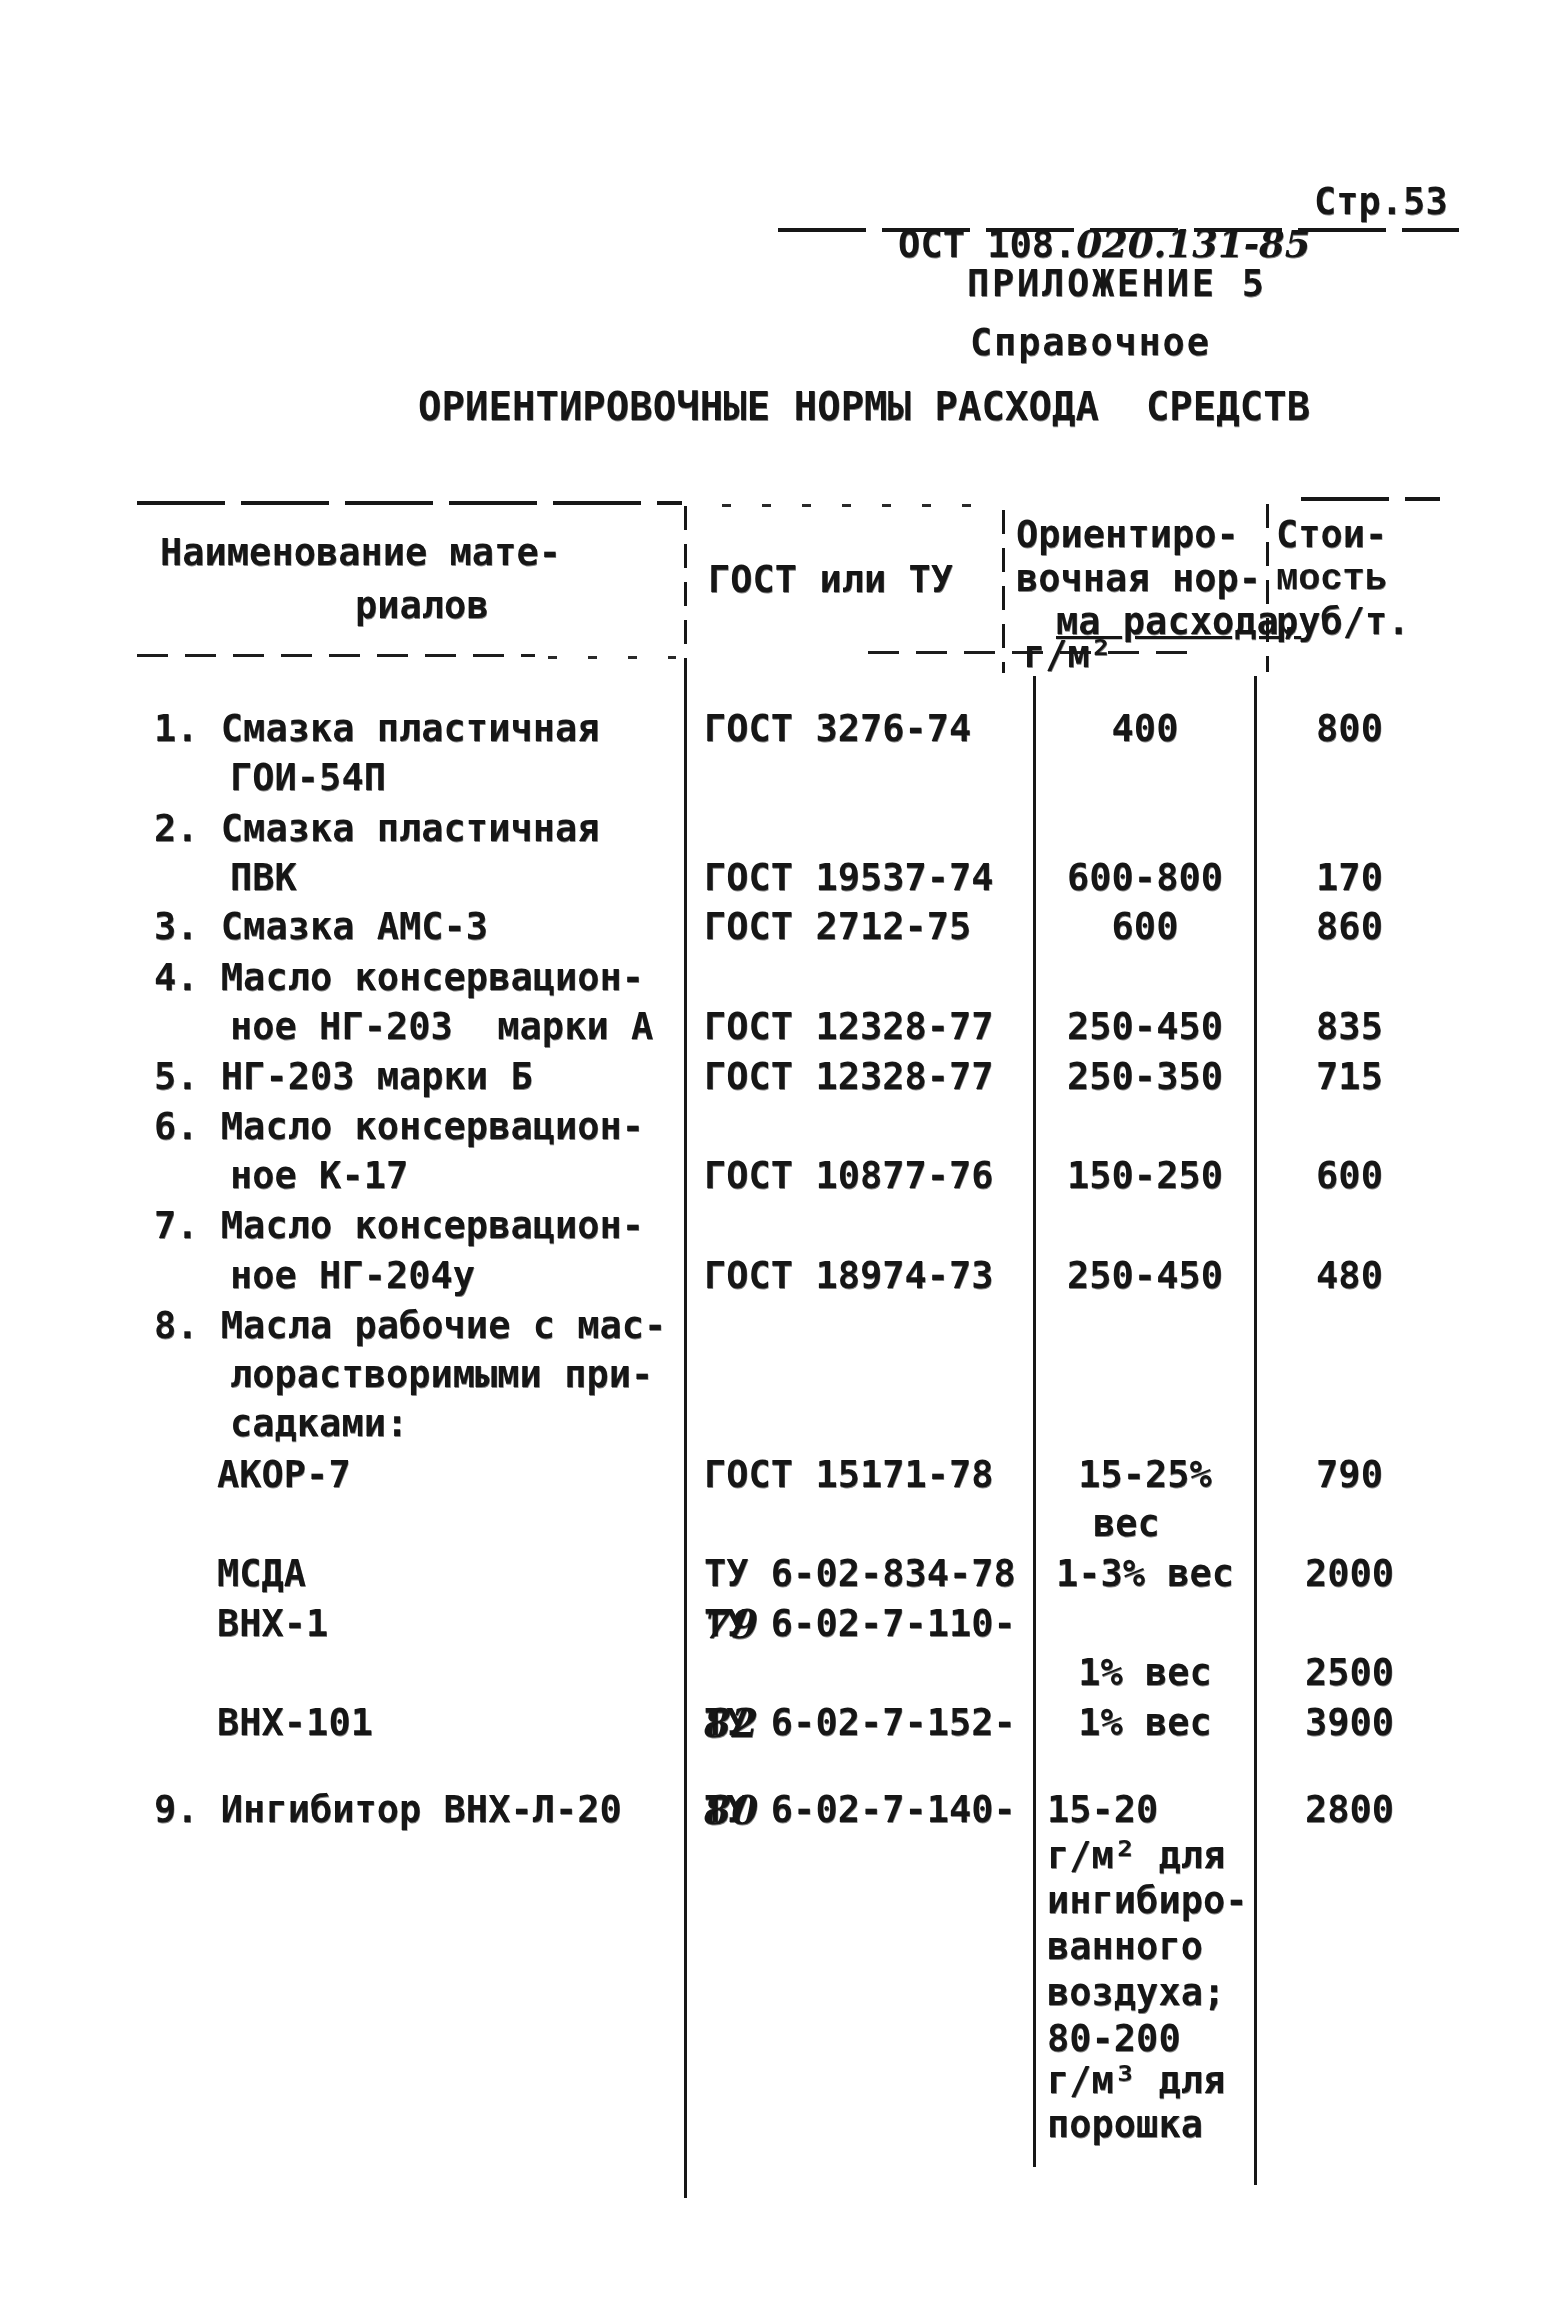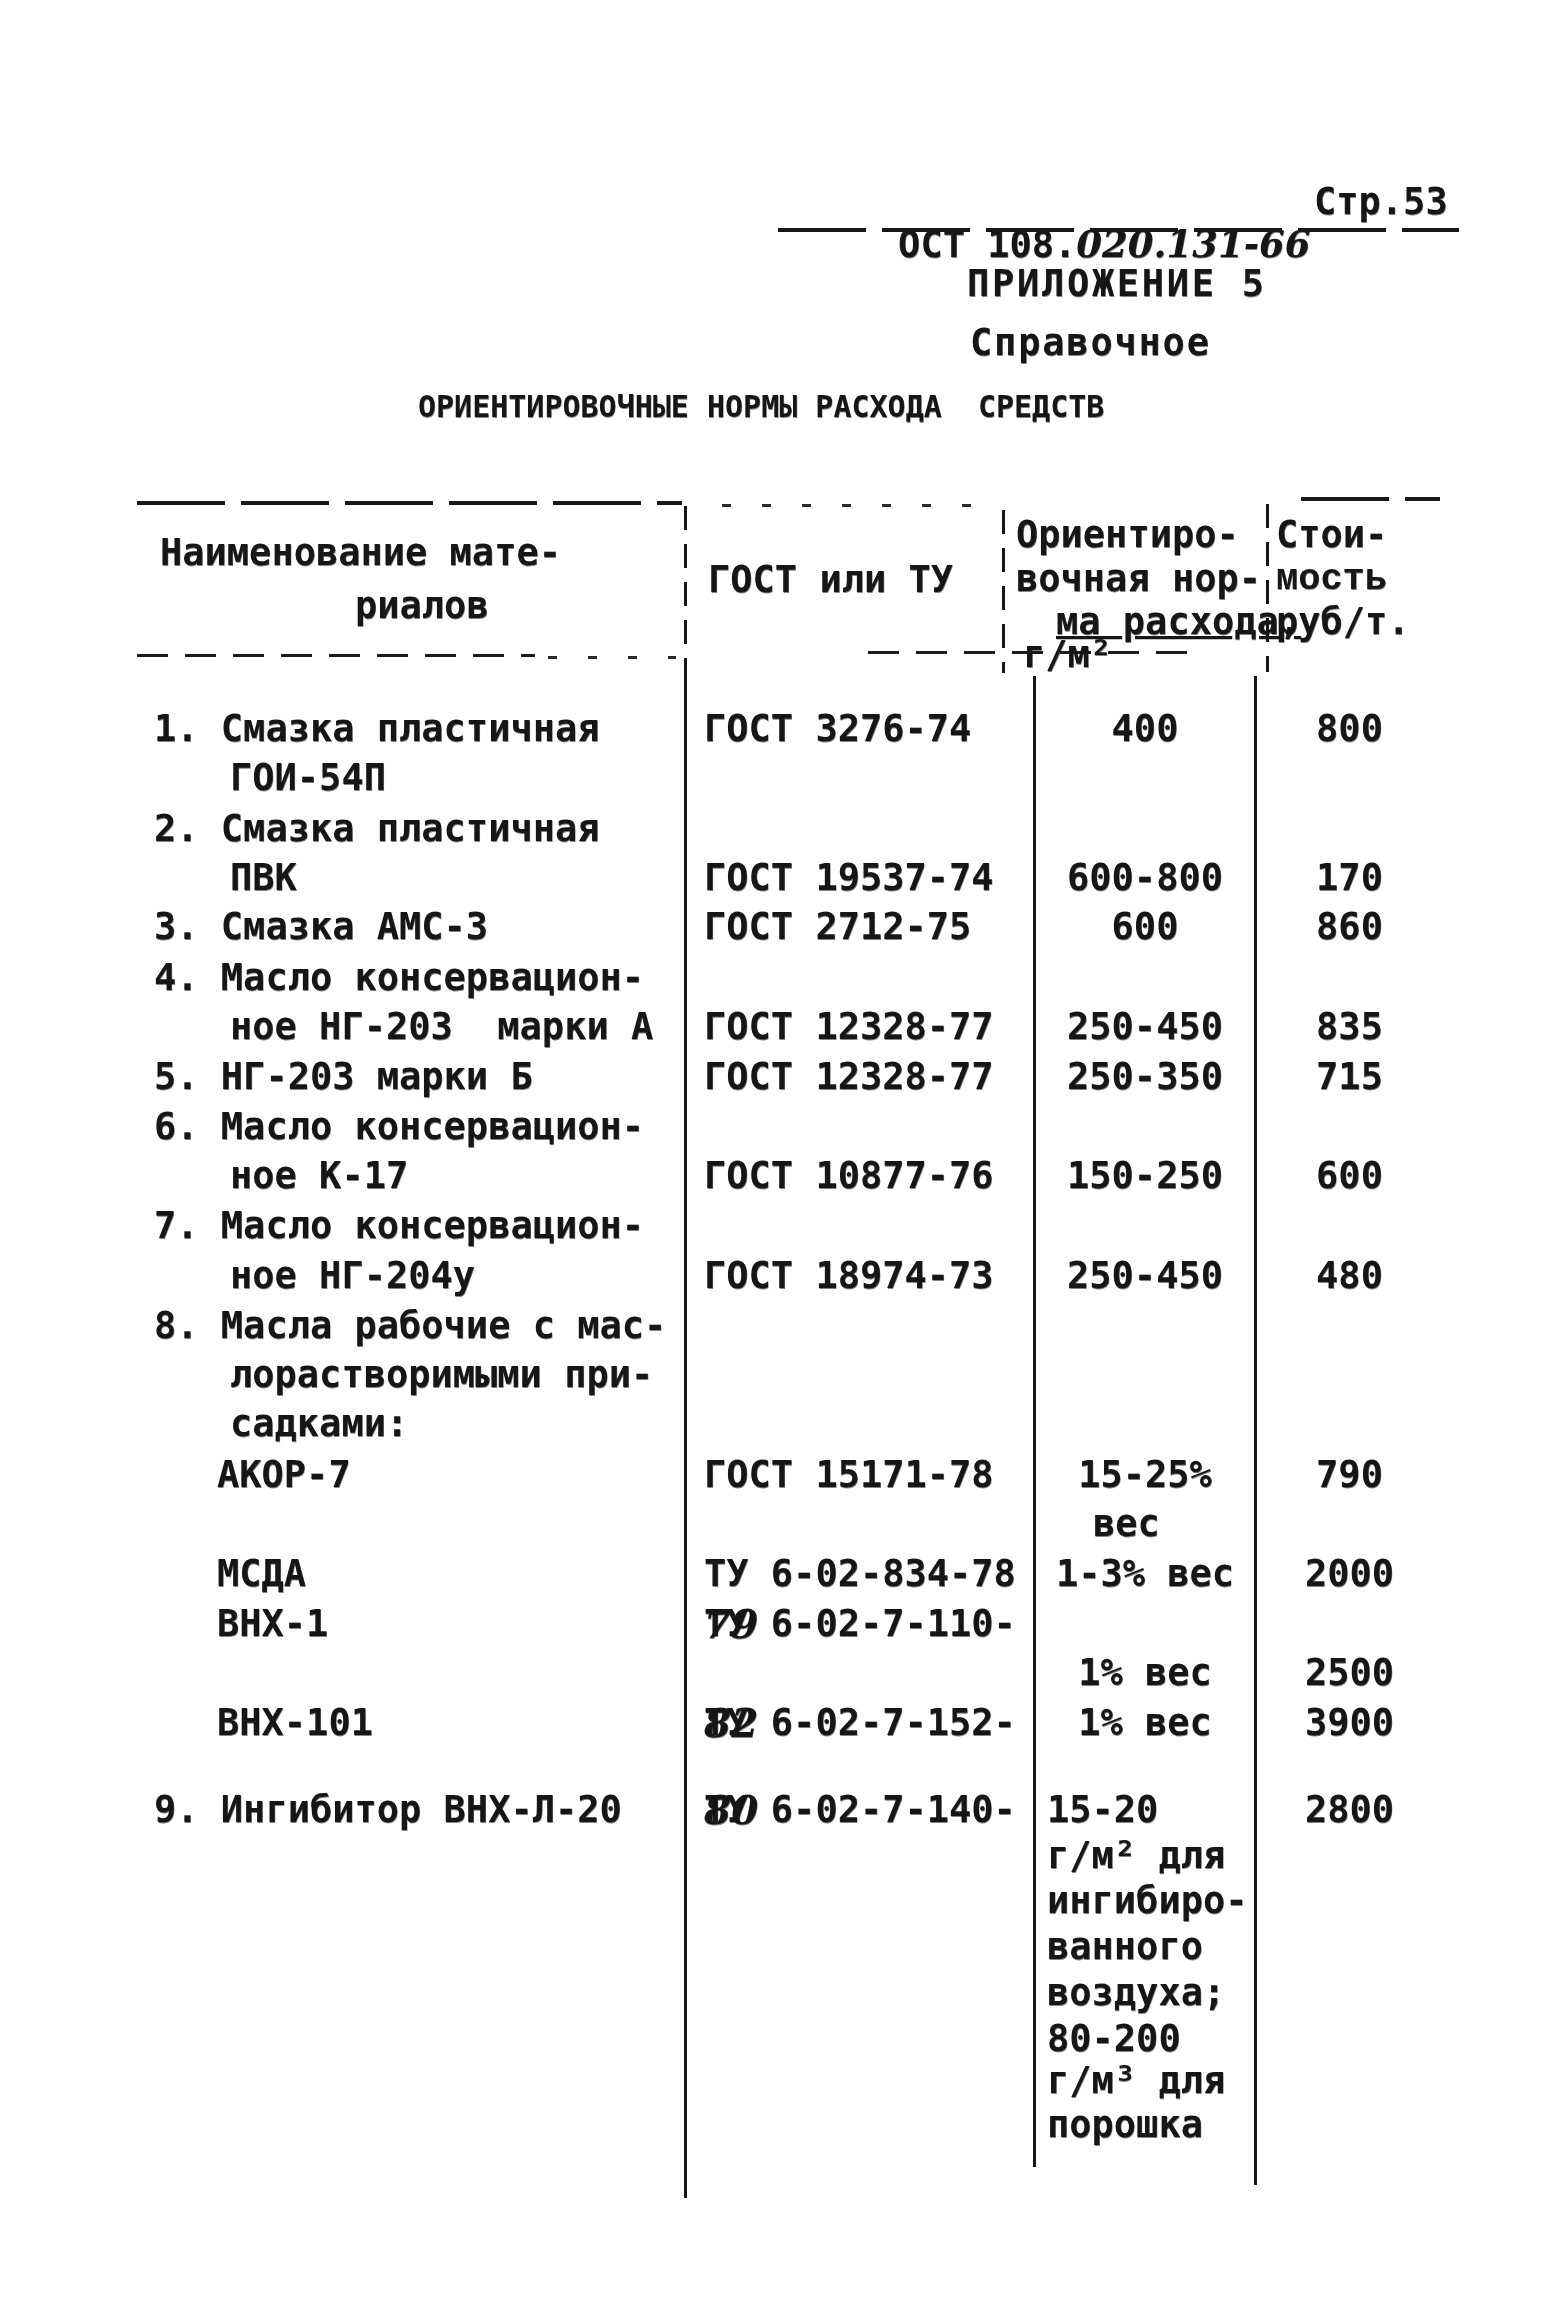--- a/index.html
+++ b/index.html
@@ -8,21 +8,21 @@
     width:1567px;height:2321px;
     margin:0 auto;
     background:#ffffff;
     font-family:"DejaVu Sans Mono", monospace;
     font-weight:700;
     color:#161616;
     overflow:hidden;
   }
   .abs{position:absolute;white-space:pre;}
   .t40{font-size:37px;line-height:42px;text-shadow:0.5px 0.5px 0 rgba(10,10,10,0.5);}
-  .t38{font-size:30px;line-height:40px;text-shadow:0.5px 0.5px 0 rgba(10,10,10,0.5);}
+  .t38{font-size:39px;line-height:40px;text-shadow:0.5px 0.5px 0 rgba(10,10,10,0.5);}
   .hand{font-family:"DejaVu Serif", serif;font-style:italic;font-weight:700;}
   
   .hr{position:absolute;height:3.7px;}
   .hr.big{background-image:repeating-linear-gradient(90deg,#171717 0 88px,rgba(0,0,0,0) 88px 104px);}
   .hr.med{height:2.7px;background-image:repeating-linear-gradient(90deg,#1d1d1d 0 31px,rgba(0,0,0,0) 31px 48px);}
   .hr.sparse{height:2.7px;background-image:repeating-linear-gradient(90deg,#2a2a2a 0 9.1px,rgba(0,0,0,0) 9.1px 40px);}
   
   .vr{position:absolute;width:2.7px;background:#171717;}
   .vr.dash{background:none;background-image:repeating-linear-gradient(180deg,#171717 0 24px,rgba(0,0,0,0) 24px 38px);}
   
@@ -37,21 +37,21 @@
   .c3.ind2{left:1093px;width:auto;text-align:left;}
   .c4{left:1259px;width:181px;text-align:center;}
   .c2 .hand,.hand.t40{font-size:39px;}
 </style>
 </head>
 <body>
 
 <div class="page">
 
   <div class="abs t40" style="left:809px;top:181px;">
-    <span>ОСТ 108.</span><span class="hand">020.131-66</span>
+    <span>ОСТ 108.</span><span class="hand">020.131-85</span>
   </div>
   <div class="abs t40" style="left:1314px;top:181px;">Стр.53</div>
   <div class="hr big" style="left:778px;top:228px;width:681px;"></div>
 
   <div class="abs t40" style="left:967px;top:263px;letter-spacing:2.7px;">ПРИЛОЖЕНИЕ 5</div>
   <div class="abs t40" style="left:970px;top:322px;letter-spacing:1.8px;">Справочное</div>
 
   <div class="abs t38" style="left:418px;top:387px;">ОРИЕНТИРОВОЧНЫЕ НОРМЫ РАСХОДА  СРЕДСТВ</div>
 
   <div class="hr big" style="left:137px;top:501px;width:545px;"></div>

